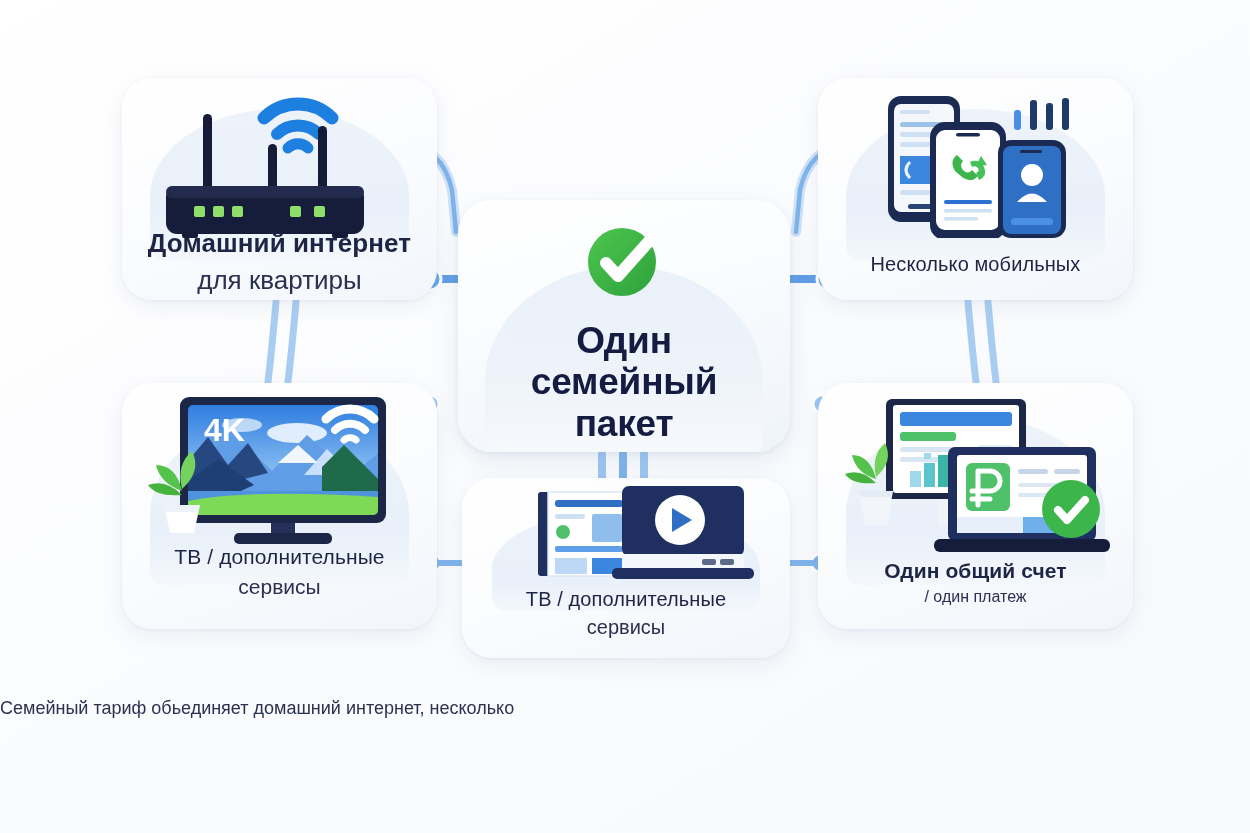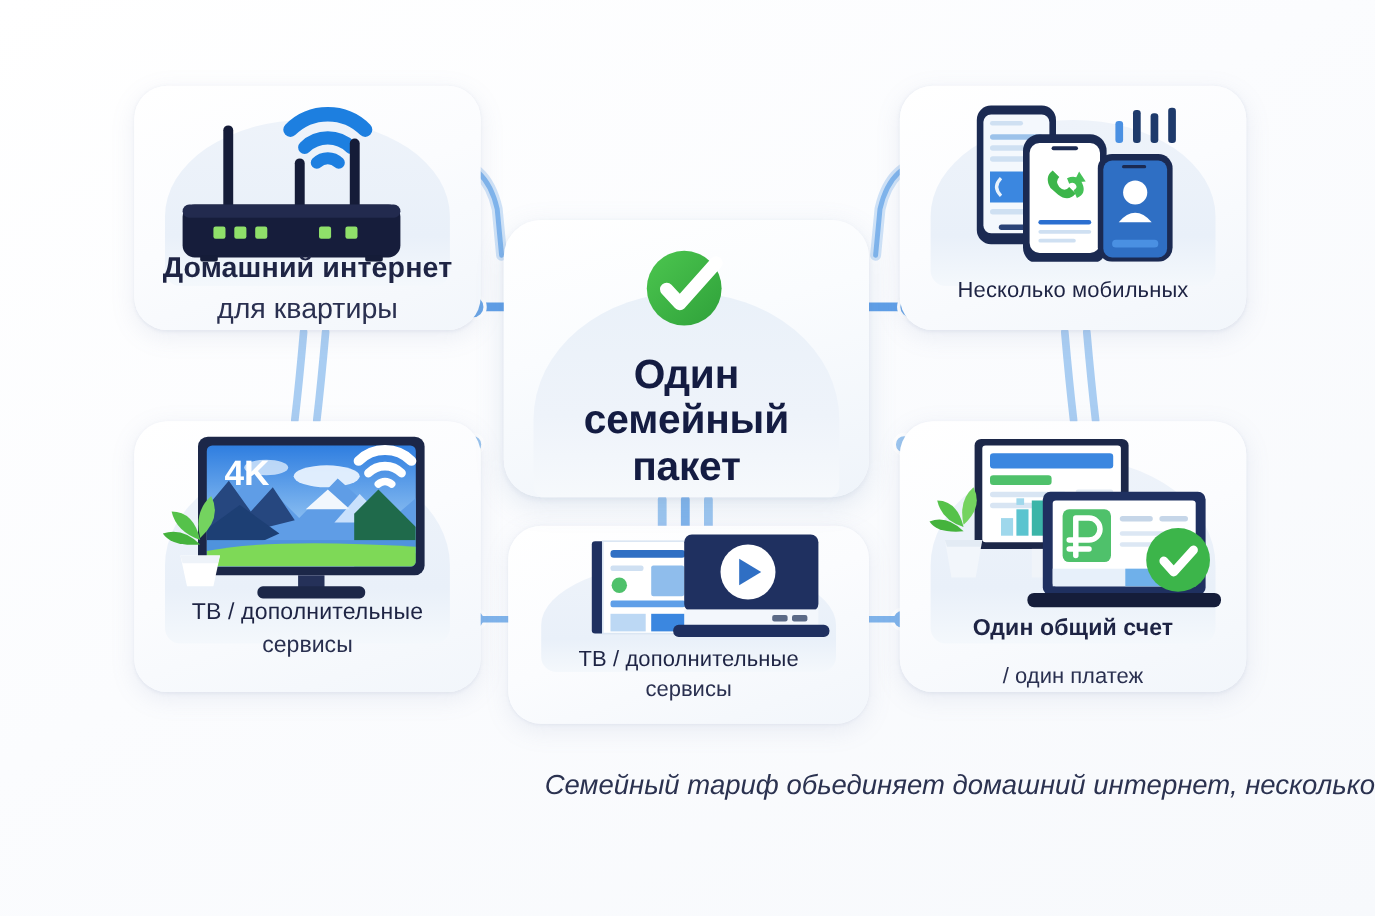--- a/index.html
+++ b/index.html
@@ -49,21 +49,21 @@
   #card-mobile .labels{top:152px;}
   #card-mobile .l1{font-size:20px;font-weight:normal;margin-top:23px;}
   #card-mobile .l2{font-size:20px;margin-top:18px;}
 
   #card-tv .labels{top:162px;}
   #card-tv .l1{font-size:21px;font-weight:normal;}
   #card-tv .l2{font-size:21px;margin-top:6px;}
 
   #card-billing .labels{top:176px;}
   #card-billing .l1{font-size:21px;}
-  #card-billing .l2{font-size:20px;margin-top:21px;}
+  #card-billing .l2{font-size:16px;margin-top:5px;}
 
   #card-services .labels{top:110px;}
   #card-services .l1{font-size:20px;font-weight:normal;}
   #card-services .l2{font-size:20px;margin-top:5px;}
 
   
   #card-center{
     background:linear-gradient(165deg,#ffffff 0%,#fafcfe 40%,#eff4fa 100%);
     box-shadow:0 8px 26px rgba(115,140,180,.16),0 2px 5px rgba(115,140,180,.10);
   }
@@ -73,22 +73,22 @@
   #center-title{
     position:absolute;left:0;right:0;top:80px;text-align:center;
     font-size:37px;font-weight:bold;line-height:1.12;color:#141c42;
     letter-spacing:-.2px;
     margin-top:40px;
   }
   #center-check{position:absolute;left:50%;top:18px;transform:translateX(-50%);}
 
   
   #caption{
-    position:absolute;left:0;right:0;top:694px;text-align:right;
-    font-size:25px;line-height:1.62;color:#2b3250;font-style:italic;
+    position:absolute;left:0;right:0;top:694px;text-align:left;
+    font-size:18px;line-height:1.62;color:#2b3250;
   }
   #caption span{display:block;}
 </style>
 </head>
 <body>
 
 <div id="stage">
 
   <svg class="conn-layer" width="1250" height="833" viewBox="0 0 1250 833">
     <defs>

